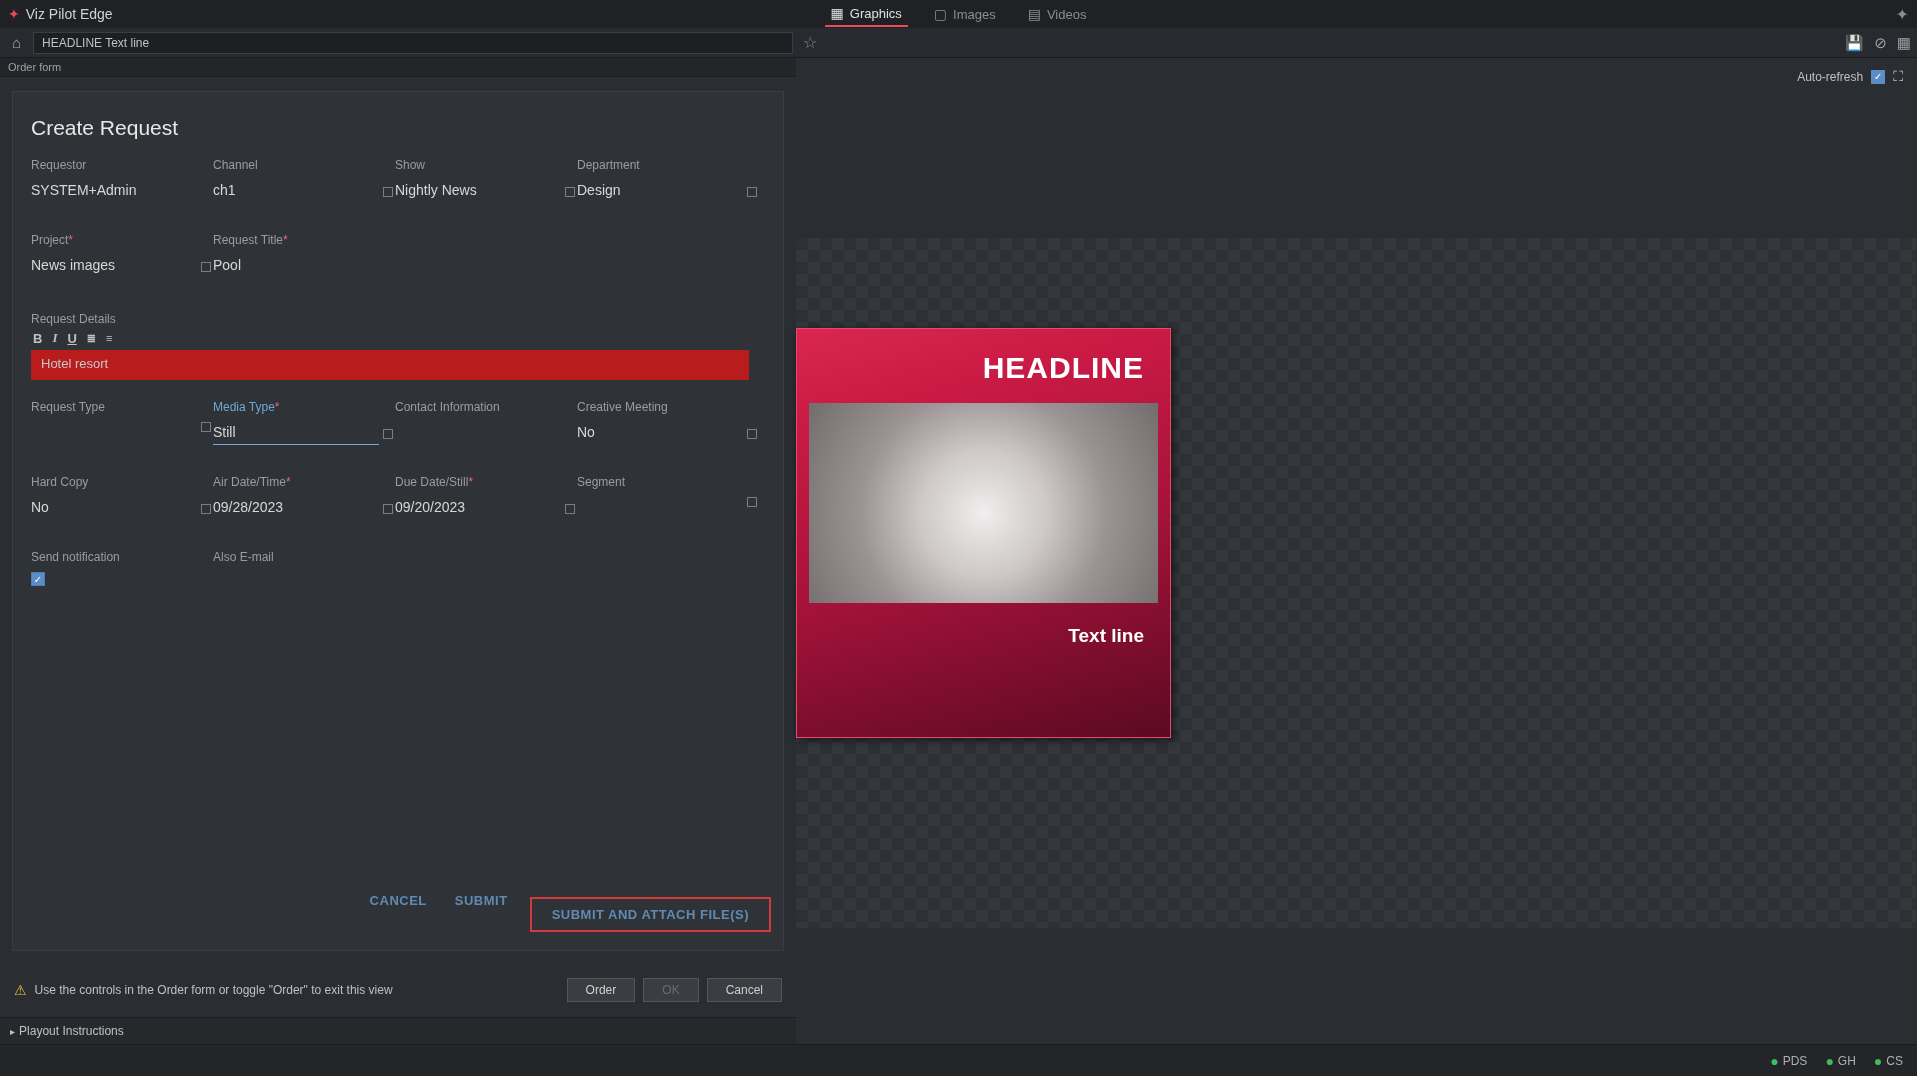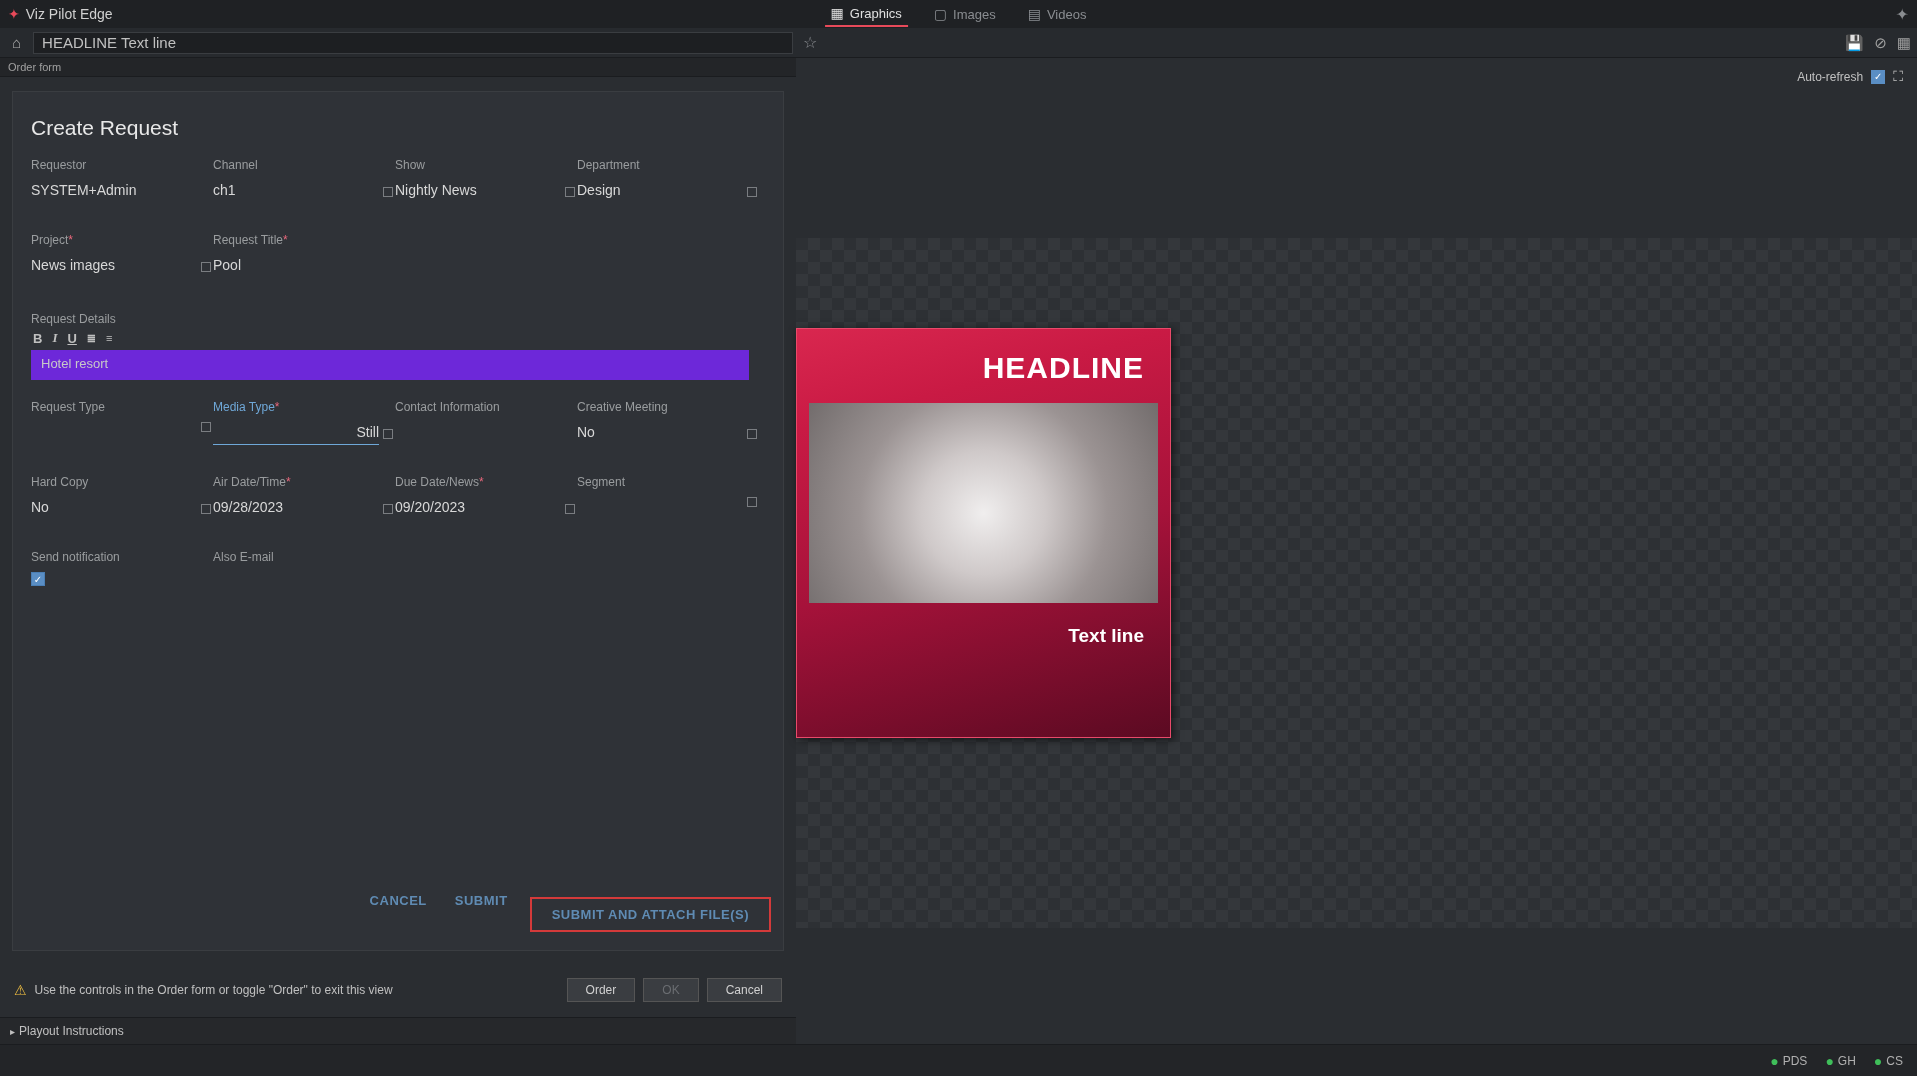--- a/index.html
+++ b/index.html
@@ -9,50 +9,50 @@
 .titlebar .logo { color: #e84a5a; font-size: 14px; margin-right: 6px; }
 .titlebar .title { color: #d0d0d0; font-size: 14px; }
 .titlebar .tabs { position: absolute; left: 50%; transform: translateX(-50%); display: flex; gap: 20px; }
 .titlebar .tab { display: flex; align-items: center; gap: 6px; font-size: 13px; color: #8a8d91; cursor: pointer; padding: 4px 6px; }
 .titlebar .tab.active { color: #e0e0e0; border-bottom: 2px solid #e84a5a; }
 .titlebar .tab .ticon { font-size: 14px; }
 .titlebar .cfg { margin-left: auto; color: #8a8d91; font-size: 16px; }
 
 .addrbar { height: 30px; background: #272a2e; display: flex; align-items: center; padding: 0 6px; gap: 6px; border-bottom: 1px solid #1a1c1f; }
 .home-icon { color: #b0b0b0; font-size: 15px; padding: 2px 6px; cursor: pointer; }
-.addr-input { flex: 0 0 760px; background: #1d1f22; border: 1px solid #3a3d41; color: #c0c0c0; font-size: 15px; padding: 4px 8px; height: 22px; }
+.addr-input { flex: 0 0 760px; background: #1d1f22; border: 1px solid #3a3d41; color: #c0c0c0; font-size: 12px; padding: 4px 8px; height: 22px; }
 .star-icon { color: #8a8d91; font-size: 16px; padding: 2px 4px; cursor: pointer; }
 .addrbar .right-icons { margin-left: auto; display: flex; gap: 10px; }
 .addrbar .right-icons span { color: #a0a0a0; font-size: 15px; cursor: pointer; }
 
 .main { display: flex; height: calc(100% - 58px - 32px); }
 .left-col { width: 796px; background: #2a2d31; display: flex; flex-direction: column; position: relative; }
 .left-header { background: #232528; font-size: 11px; color: #a0a0a0; padding: 3px 8px; border-bottom: 1px solid #1a1c1f; }
 
 .form-panel { margin: 14px 12px; background: #2f3237; border: 1px solid #3a3d41; padding: 24px 12px 18px 12px; flex: 0 0 auto; height: 860px; position: relative; }
 .form-title { color: #e8e8e8; font-size: 21px; font-weight: 500; margin: 0 0 18px 6px; }
 
 .fields { display: grid; grid-template-columns: 180px 180px 180px 180px; column-gap: 2px; row-gap: 0; margin-left: 6px; }
 .field { margin-bottom: 30px; }
 .field label { display: block; font-size: 12px; color: #9a9d9f; margin-bottom: 8px; }
 .field label.active { color: #6fa8d8; }
 .field label .req { color: #e8677b; }
 .field .val-row { display: flex; align-items: center; gap: 4px; }
 .field .val { flex: 1; font-size: 14px; color: #d8d8d8; padding: 2px 0 4px 0; border-bottom: 1px solid transparent; }
-.field .val.underlined { border-bottom: 1px solid #6fa8d8; text-align: right; }
+.field .val.underlined { border-bottom: 1px solid #6fa8d8; }
 .field .sq { width: 10px; height: 10px; border: 1px solid #7a7d81; flex: 0 0 10px; cursor: pointer; }
 .field .sq.cal { width: 8px; height: 10px; }
 
 .section-label { font-size: 12px; color: #9a9d9f; margin: 4px 0 4px 6px; grid-column: 1 / -1; }
 .rte-toolbar { display: flex; gap: 6px; margin: 0 0 0 6px; align-items: center; }
 .rte-toolbar span { color: #c0c0c0; font-size: 13px; font-weight: bold; cursor: pointer; padding: 0 2px; }
 .rte-toolbar .u { text-decoration: underline; }
 .rte-toolbar .i { font-style: italic; font-family: serif; }
 .rte-toolbar .list-icon { font-size: 11px; line-height: 1; }
-.rte-box { background: #6d28d9; border: none; margin: 4px 22px 20px 6px; padding: 6px 10px; color: #c8c8c8; font-size: 13px; height: 30px; }
+.rte-box { background: #b91c1c; border: none; margin: 4px 22px 20px 6px; padding: 6px 10px; color: #c8c8c8; font-size: 13px; height: 30px; }
 
 .chk { width: 14px; height: 14px; background: #5a8ec4; border: 1px solid #4a7eb4; display: inline-flex; align-items: center; justify-content: center; color: #fff; font-size: 10px; }
 
 .form-footer { position: absolute; bottom: 18px; right: 12px; display: flex; gap: 16px; align-items: center; }
 .form-footer .fbtn { color: #5f8bb3; font-size: 13px; font-weight: 600; letter-spacing: 0.5px; cursor: pointer; padding: 8px 6px; }
 .form-footer .fbtn.highlighted { border: 2px solid #d43a3a; border-radius: 0; padding: 8px 20px; margin-top: 28px; }
 
 .msg-bar { position: absolute; bottom: 36px; left: 6px; right: 6px; background: #2a2d31; display: flex; align-items: center; padding: 6px 8px; font-size: 12px; gap: 8px; }
 .msg-bar .warn { color: #f5c242; font-size: 14px; }
 .msg-bar .txt { color: #c0c0c0; flex: 1; }
@@ -221,21 +221,21 @@
             </div>
         </div>
         <div class="field">
           <label><span>Air Date/Time</span><span class="req">*</span></label>
           <div class="val-row">
               <span class="val">09/28/2023</span>
               <span class="sq cal"></span>
             </div>
         </div>
         <div class="field">
-          <label><span>Due Date/News</span><span class="req">*</span></label>
+          <label><span>Due Date/Still</span><span class="req">*</span></label>
           <div class="val-row">
               <span class="val">09/20/2023</span>
               <span class="sq cal"></span>
             </div>
         </div>
         <div class="field">
           <label>Segment</label>
           <div class="val-row">
               <span class="val"></span>
               <span class="sq"></span>

